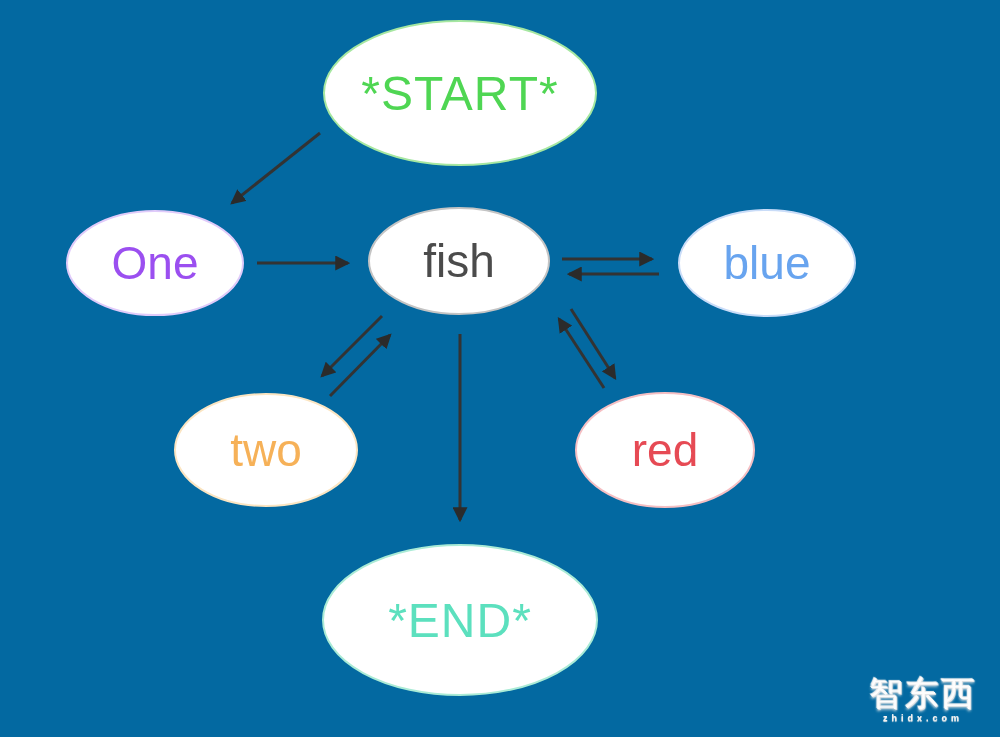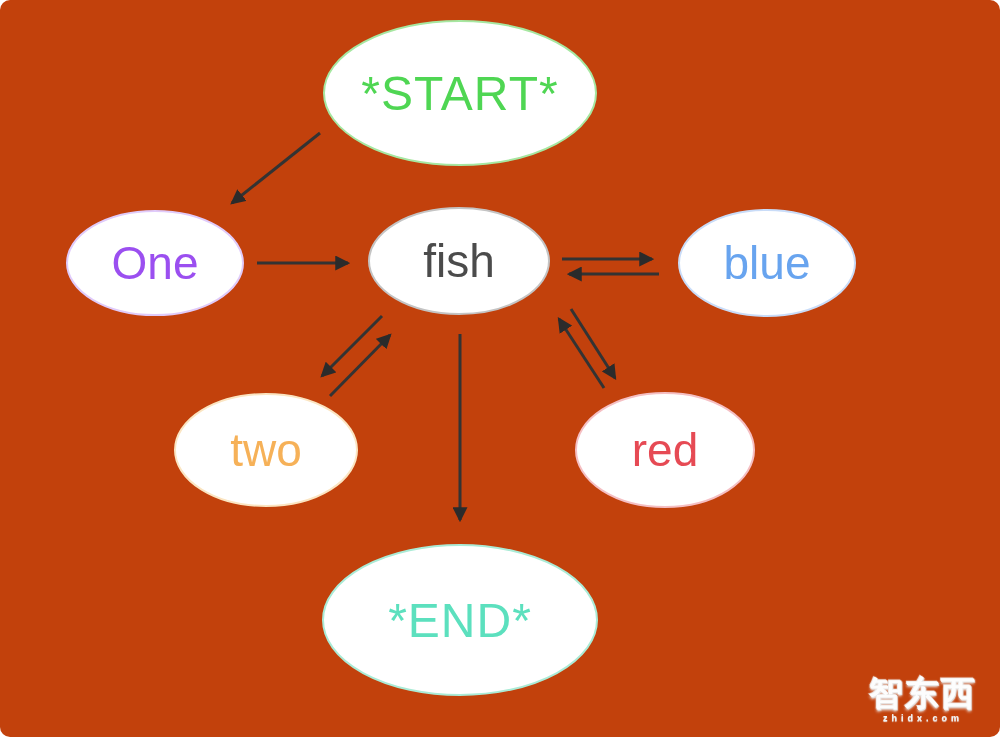--- a/index.html
+++ b/index.html
@@ -1,23 +1,22 @@
 <!DOCTYPE html>
 <html><head>
 <meta charset="utf-8">
 <style>
   html, body { margin: 0; padding: 0; background: #ffffff; }
   .stage {
     position: relative;
     width: 1000px;
     height: 737px;
-    background: #c2410c;
+    background: #0369a1;
     overflow: hidden;
     font-family: "Liberation Sans", sans-serif;
-    border-radius: 10px;
   }
   svg.diagram { position: absolute; left: 0; top: 0; }
   .node-label {
     font-family: "Liberation Sans", sans-serif;
     font-weight: 400;
     text-anchor: middle;
   }
   .big-label   { font-size: 48px; letter-spacing: 1px; }
   .small-label { font-size: 46px; }
   .edge { stroke: #333333; stroke-width: 3; fill: none; }
@@ -25,21 +24,21 @@
   .watermark {
     position: absolute;
     right: 12px;
     bottom: 14px;
     width: 130px;
     text-align: center;
     user-select: none;
   }
   .wm-logo {
     font-size: 34px;
-    font-weight: bold;
+    font-weight: normal;
     letter-spacing: 2px;
     color: #fdfdfd;
     text-shadow: 1px 1px 1px #e7e7e7, -1px -1px 1px #f2f2f2, 0 2px 3px #ededed;
     line-height: 1.1;
   }
   .wm-site {
     margin-top: 1px;
     font-size: 9px;
     font-weight: bold;
     letter-spacing: 4px;

